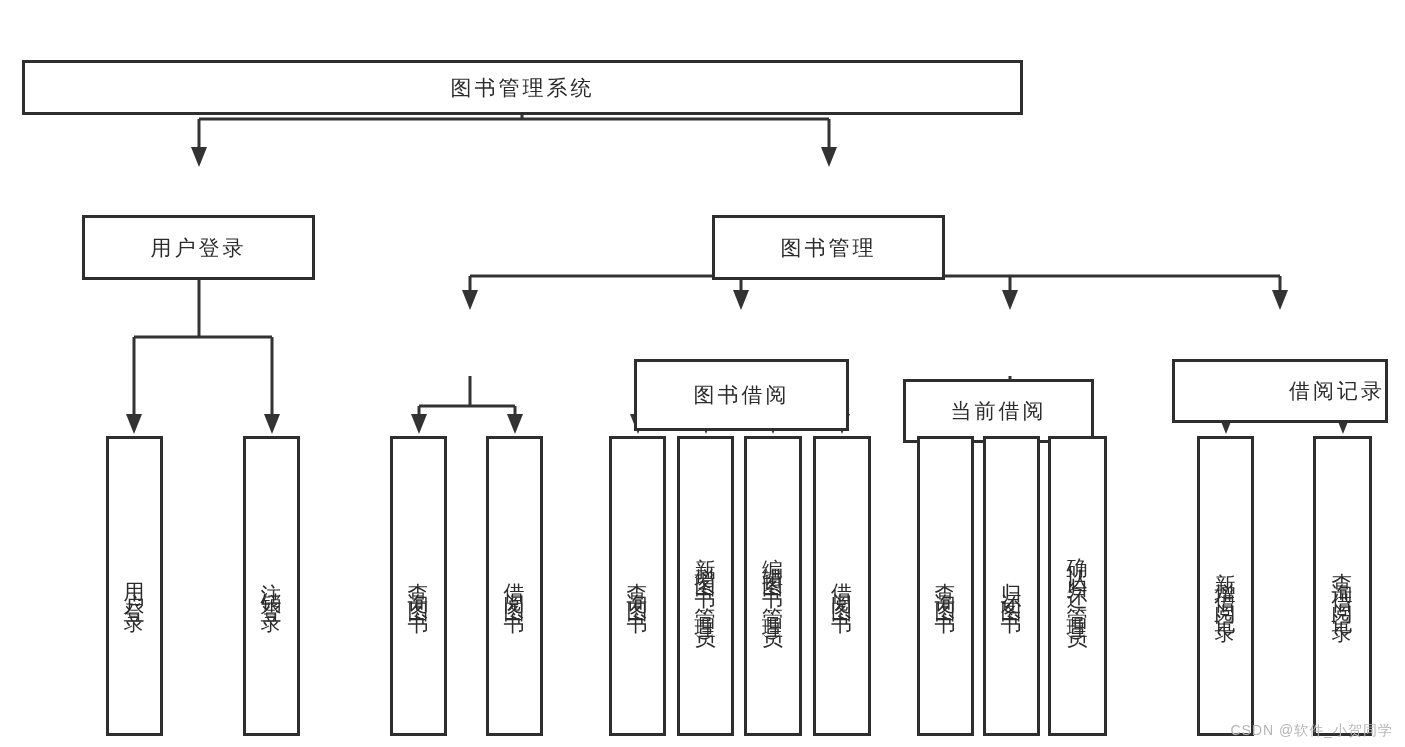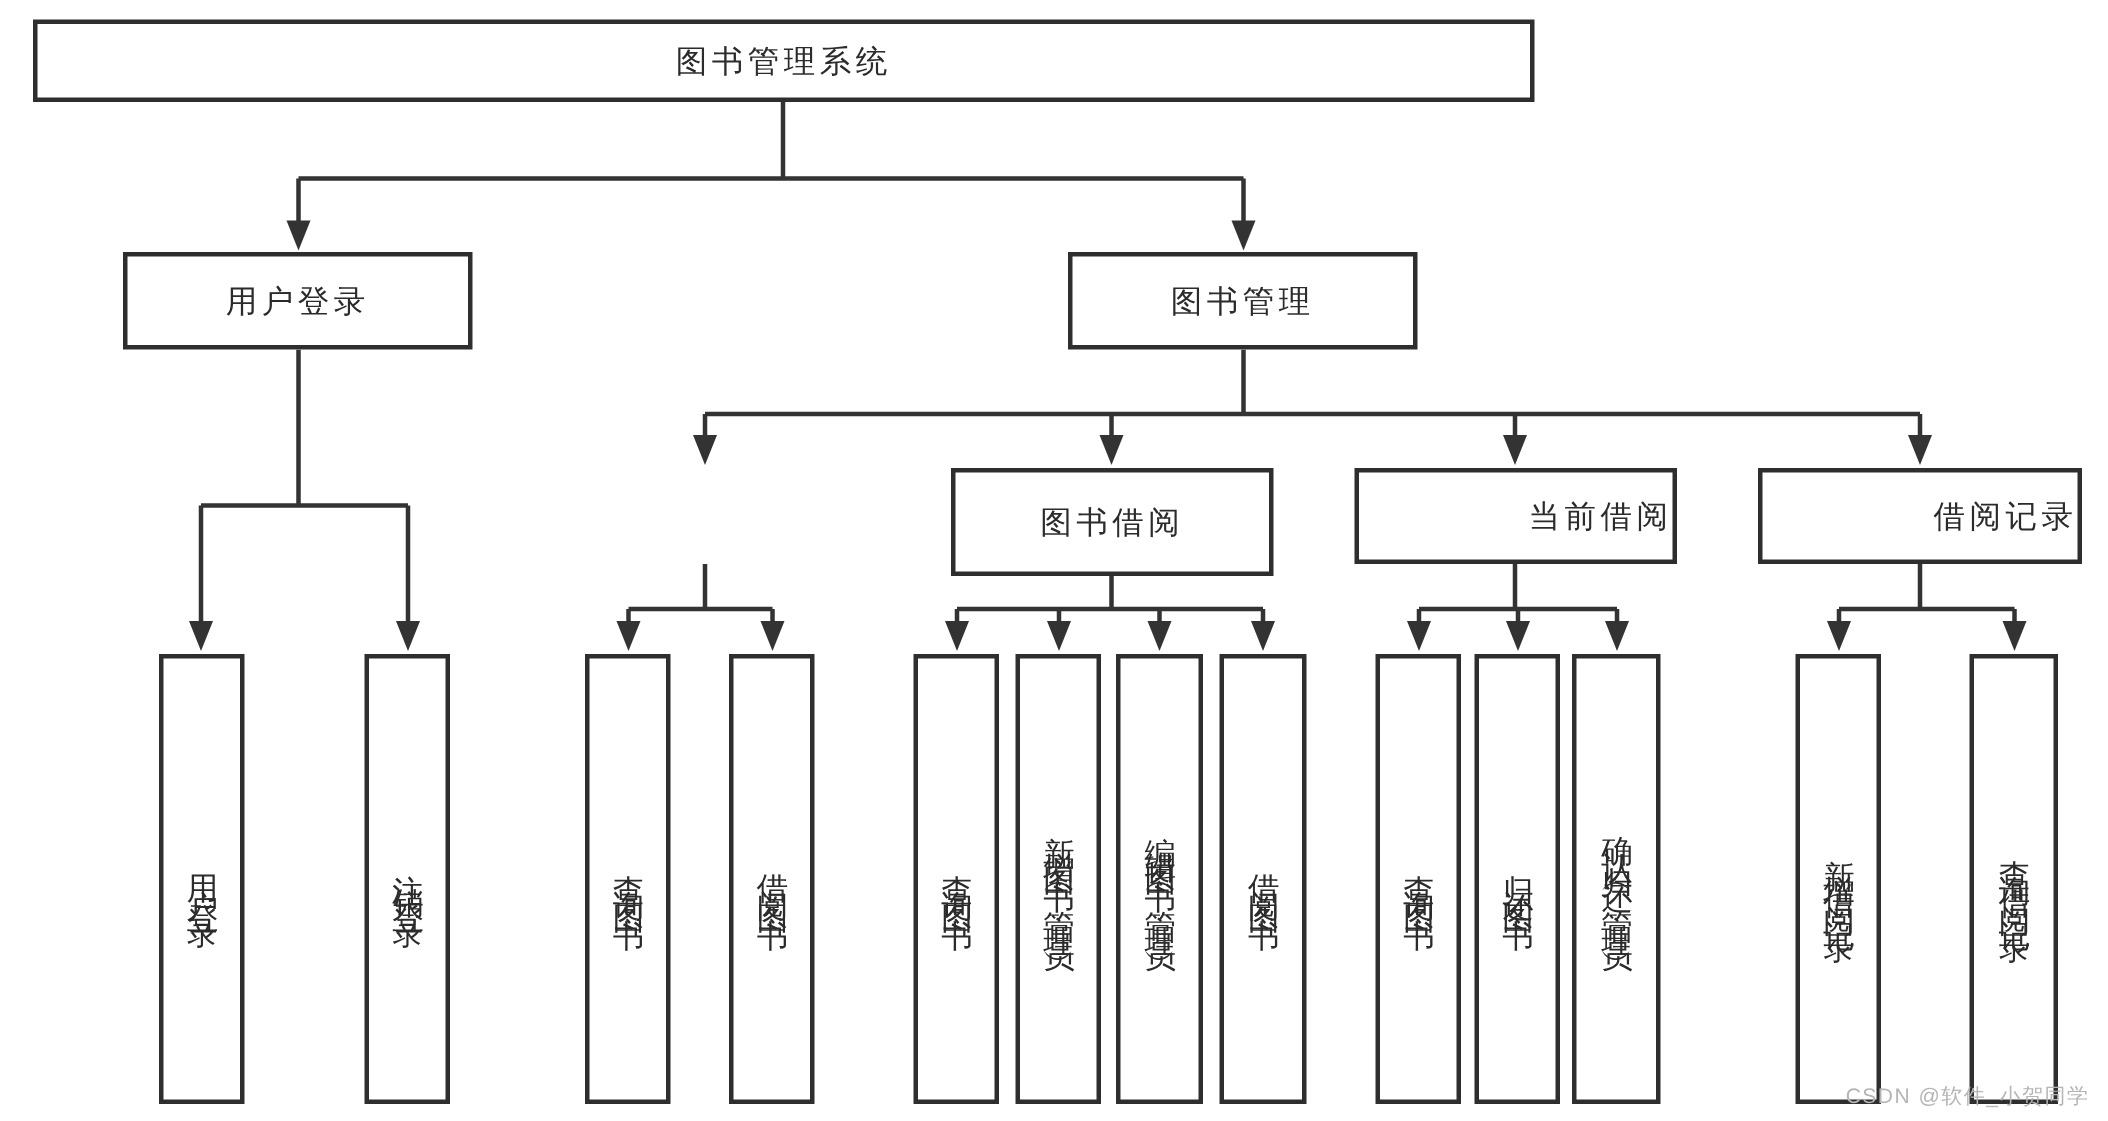--- a/index.html
+++ b/index.html
@@ -14,21 +14,21 @@
   .node{
     position:absolute;
     box-sizing:border-box;
     border:3px solid #2e2e2e;
     background:#ffffff;
     display:flex;
     align-items:center;
     justify-content:center;
     color:#2b2b2b;
   }
-  .hnode{font-size:21px;letter-spacing:3px;}
+  .hnode{font-size:21px;letter-spacing:3px;margin-top:47px;}
   .vnode span{
     writing-mode:vertical-rl;
     text-orientation:mixed;
     font-size:21px;
     letter-spacing:10px;
     line-height:1;
     color:#2b2b2b;
   }
   .watermark{
     position:absolute;
@@ -99,21 +99,21 @@
   <div class="node hnode" style="left:82px;top:168px;width:233px;height:65px;">
     <span>用户登录</span>
   </div>
   <div class="node hnode" style="left:712px;top:168px;width:233px;height:65px;">
     <span>图书管理</span>
   </div>
 
   <div class="node hnode" style="left:634px;top:312px;width:215px;height:72px;">
     <span>图书借阅</span>
   </div>
-  <div class="node hnode" style="left:903px;top:312px;width:215px;height:64px;justify-content:flex-end;">
+  <div class="node hnode" style="left:903px;top:332px;width:191px;height:64px;">
     <span>当前借阅</span>
   </div>
   <div class="node hnode" style="left:1172px;top:312px;width:216px;height:64px;justify-content:flex-end;">
     <span>借阅记录</span>
   </div>
 
   <div class="node vnode" style="left:106px;top:436px;width:57px;height:300px;">
     <span>用户登录</span>
   </div>
   <div class="node vnode" style="left:243px;top:436px;width:57px;height:300px;">

